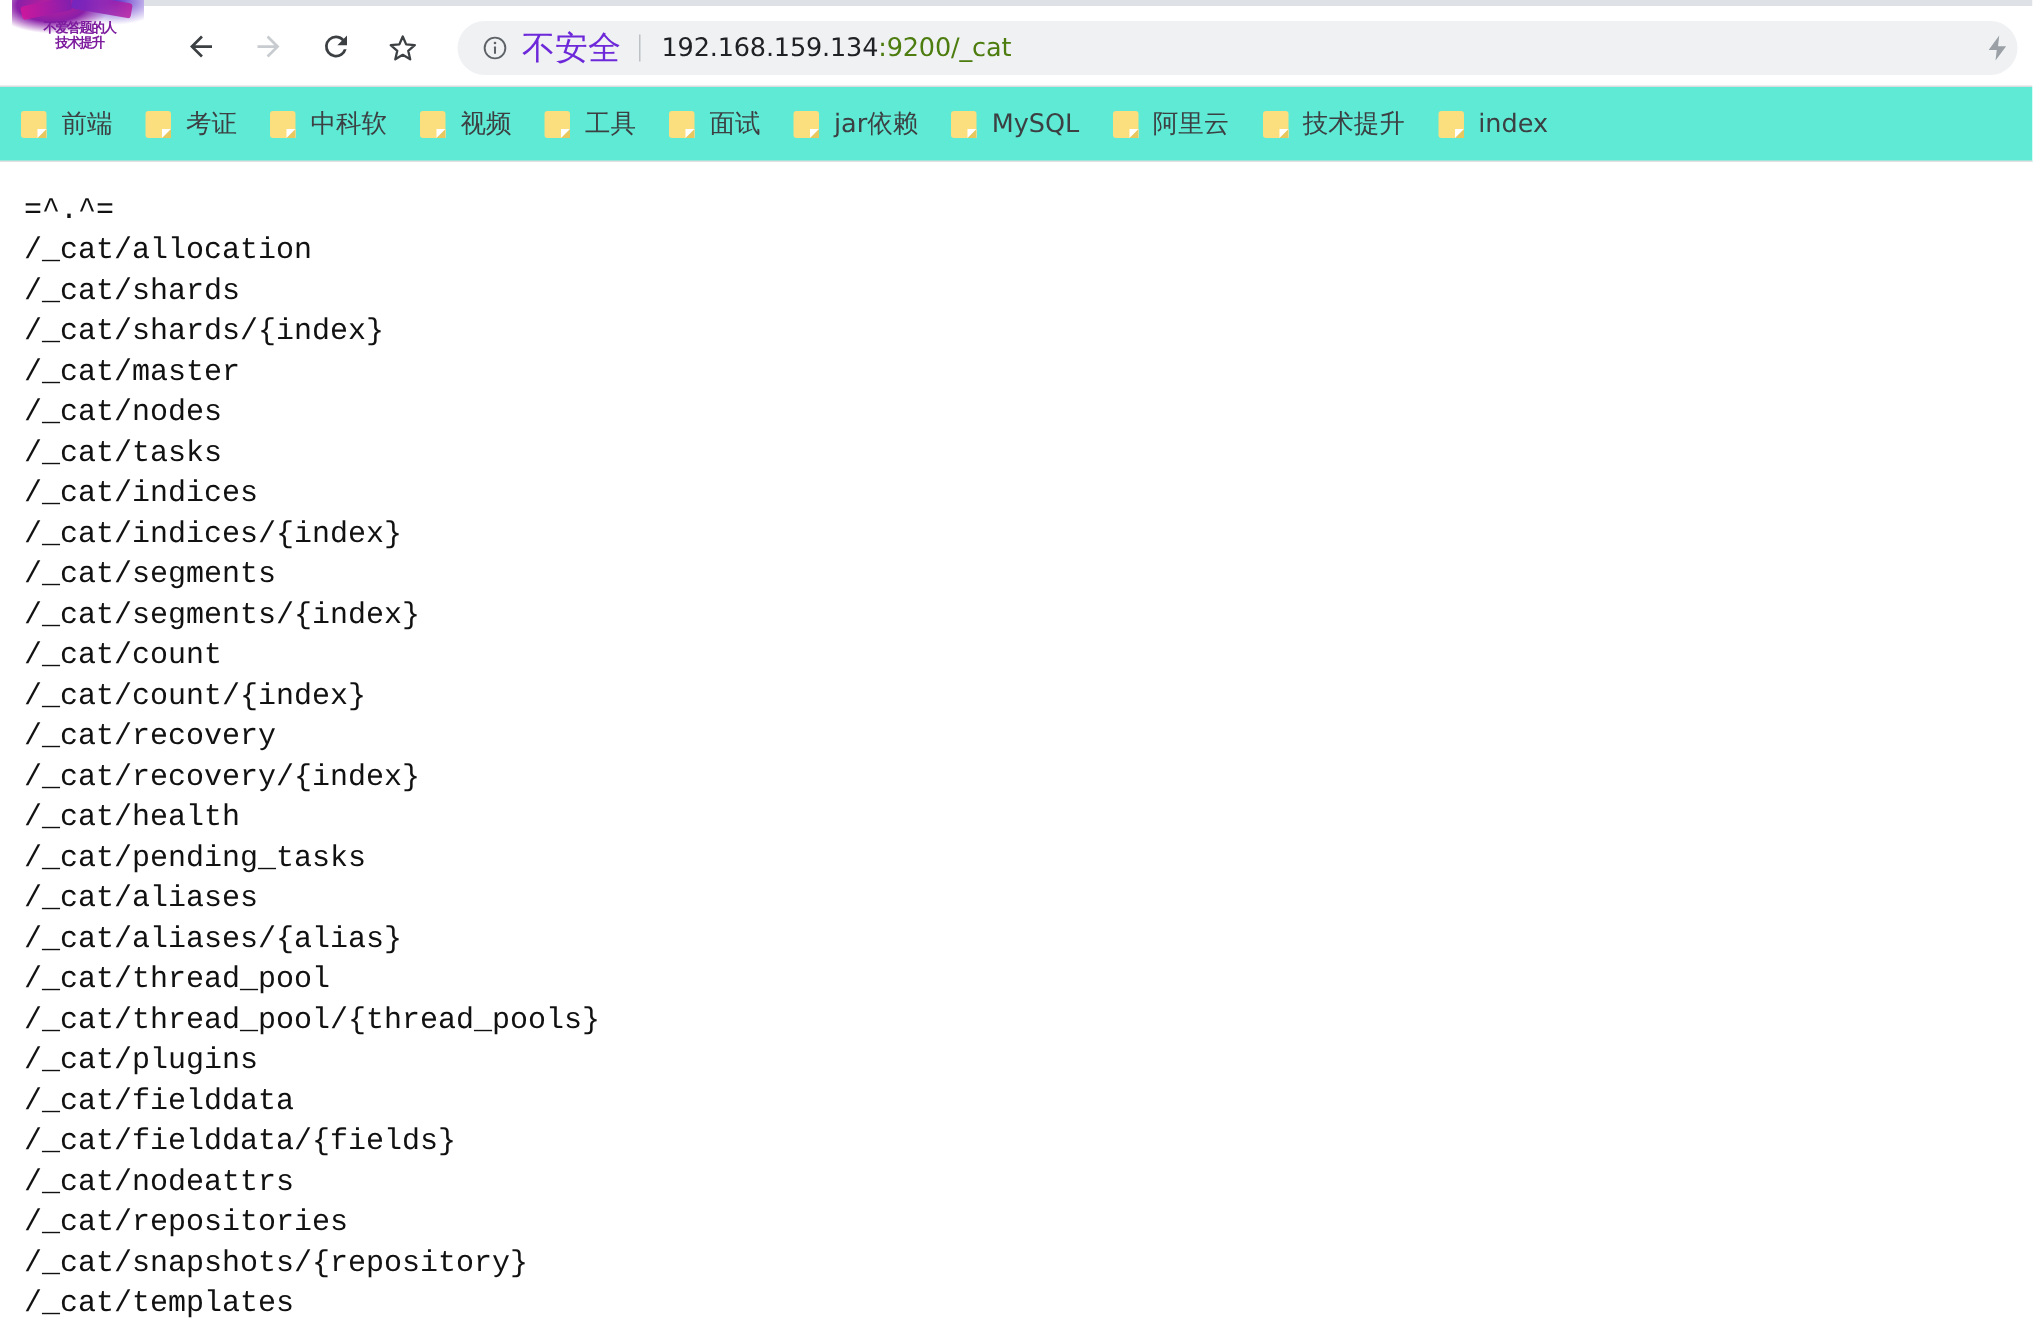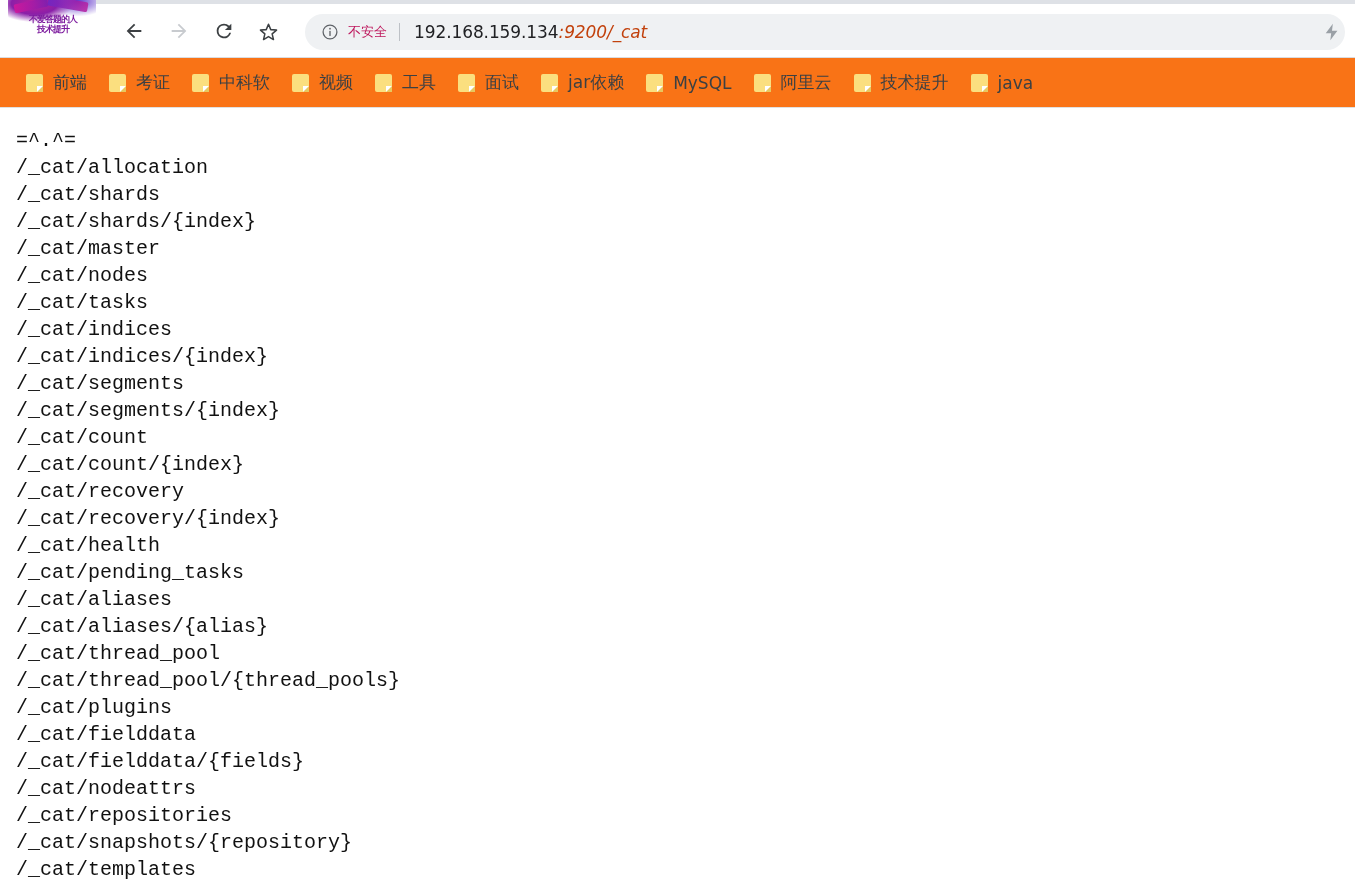--- a/index.html
+++ b/index.html
@@ -136,65 +136,65 @@
     margin-left: 16px;
     width: 18px;
     height: 18px;
     flex: none;
     display: flex;
     align-items: center;
     justify-content: center;
   }
   .omni-secure-text {
     margin-left: 9px;
-    font-size: 13px;
-    color: #be185d;
+    font-size: 22px;
+    color: #6d28d9;
     font-family: Liberation Serif, serif;
     white-space: nowrap;
   }
   .omni-divider {
     margin-left: 12px;
     width: 1px;
     height: 18px;
     background: #bdc1c6;
     flex: none;
   }
   .omni-url {
     margin-left: 14px;
     font-size: 17px;
     color: #202124;
     font-family: "DejaVu Sans", sans-serif;
     white-space: nowrap;
     letter-spacing: -0.1px;
   }
-  .omni-url .dim { color: #c2410c; font-style: italic; }
+  .omni-url .dim { color: #4d7c0f; }
   .omni-bolt {
     position: absolute;
     right: 2px;
     top: 7px;
     width: 22px;
     height: 22px;
     display: flex;
     align-items: center;
     justify-content: center;
   }
 
   
   .bookmarks {
     position: absolute;
     top: 58px;
     left: 0;
     width: 1355px;
     height: 50px;
-    background: #f97316;
+    background: #5eead4;
     border-bottom: 1px solid #e0e0e0;
     box-sizing: border-box;
     display: flex;
     align-items: center;
-    padding-left: 26px;
+    padding-left: 14px;
     overflow: hidden;
   }
   .bm-item {
     display: flex;
     align-items: center;
     height: 32px;
     padding: 0 8px 0 0;
     margin-right: 14px;
     border-radius: 4px;
     white-space: nowrap;
@@ -397,21 +397,21 @@
         <span class="fbody"></span>
           <span class="fcorner"></span>
       </span>
       <span class="bm-label">技术提升</span>
     </div>
     <div class="bm-item">
       <span class="bm-folder">
         <span class="fbody"></span>
           <span class="fcorner"></span>
       </span>
-      <span class="bm-label">java</span>
+      <span class="bm-label">index</span>
     </div>
   </div>
 
   <div class="page">
     <div class="pre-block" id="listing"><div class="pre-line">=^.^=</div><div class="pre-line">/_cat/allocation</div><div class="pre-line">/_cat/shards</div><div class="pre-line">/_cat/shards/{index}</div><div class="pre-line">/_cat/master</div><div class="pre-line">/_cat/nodes</div><div class="pre-line">/_cat/tasks</div><div class="pre-line">/_cat/indices</div><div class="pre-line">/_cat/indices/{index}</div><div class="pre-line">/_cat/segments</div><div class="pre-line">/_cat/segments/{index}</div><div class="pre-line">/_cat/count</div><div class="pre-line">/_cat/count/{index}</div><div class="pre-line">/_cat/recovery</div><div class="pre-line">/_cat/recovery/{index}</div><div class="pre-line">/_cat/health</div><div class="pre-line">/_cat/pending_tasks</div><div class="pre-line">/_cat/aliases</div><div class="pre-line">/_cat/aliases/{alias}</div><div class="pre-line">/_cat/thread_pool</div><div class="pre-line">/_cat/thread_pool/{thread_pools}</div><div class="pre-line">/_cat/plugins</div><div class="pre-line">/_cat/fielddata</div><div class="pre-line">/_cat/fielddata/{fields}</div><div class="pre-line">/_cat/nodeattrs</div><div class="pre-line">/_cat/repositories</div><div class="pre-line">/_cat/snapshots/{repository}</div><div class="pre-line">/_cat/templates</div></div>
   </div>
 
 </div>
 
 </body></html>

